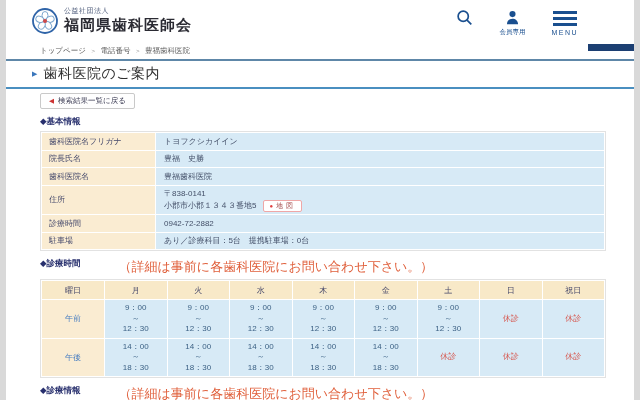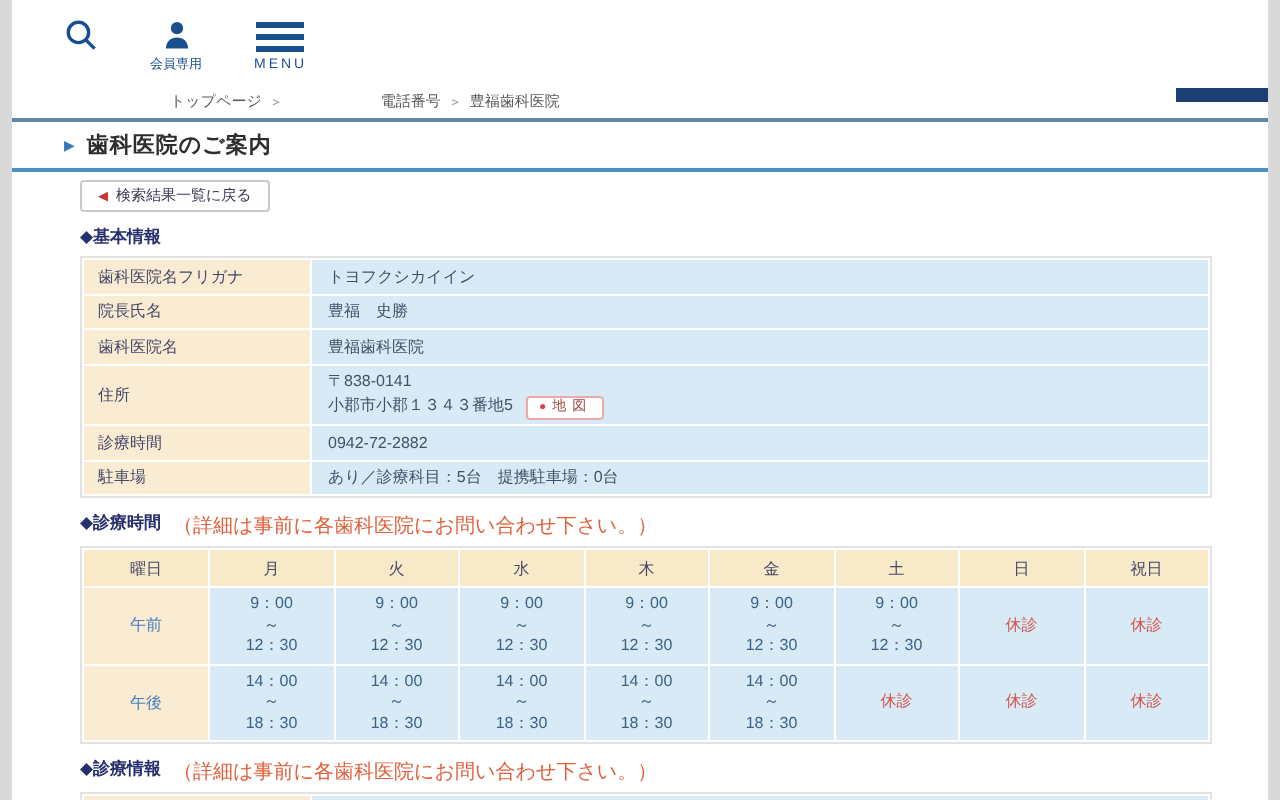--- a/index.html
+++ b/index.html
@@ -18,53 +18,72 @@
   .h-act svg { width:17px; height:17px; display:block; }
   .h-label { font-size:6.5px; color:#1a4f8f; }
   .menu-bars { display:flex; flex-direction:column; gap:3.5px; width:24px; padding-top:2px; }
   .menu-bars i { display:block; height:2.5px; background:#1a4f8f; }
   .menu-label { font-size:7px; color:#1a4f8f; letter-spacing:1.5px; margin-top:1px; }
   .accent-bar { position:absolute; top:44px; right:0; width:46px; height:7px; background:#1c3f72; }
 
   
   .breadcrumb { padding:4px 0 3px 34px; font-size:7.5px; color:#5a5a5a; }
   .bc-sep { margin:0 4px; color:#888; font-size:6.5px; }
-  .bc-item.link { cursor:pointer;margin-left:45px; }
+  .bc-item.link { cursor:pointer; }
 
   
   .title-bar { border-top:2px solid #5e87a8; border-bottom:2px solid #4a8fc0; padding:4px 0 4px 26px; display:flex; align-items:center; gap:6px; background:#fff; }
   .title-tri { color:#3b77bc; font-size:7px; }
-  .page-title { font-size:11px; font-weight:bold; color:#2e2e2e; letter-spacing:.5px; }
+  .page-title { font-size:14px; font-weight:normal; color:#2e2e2e; letter-spacing:.5px; }
 
   main { padding:0 28px 0 34px; }
   .back-row { display:flex; justify-content:flex-start; margin-top:4px; }
   .back-link { display:inline-flex; align-items:center; gap:4px; border:1px solid #c9c9c9; background:#fefefe; border-radius:2px; padding:2px 8px; font-size:7.5px; color:#3a3a52; cursor:pointer; }
   .back-arrow { color:#cc3333; font-size:6.5px; }
 
   .sec-row { margin-top:7px; display:flex; align-items:flex-start; gap:6px; }
   .sec-heading { font-size:8.5px; font-weight:bold; color:#272f6d; }
-  .sec-note { font-size:10px; color:#e0603c; }
+  .sec-note { font-size:13px; color:#e0603c;margin-left:32px; }
 
   table { border-collapse:separate; border-spacing:1px; background:#fff; border:1px solid #e2e2e2; width:100%; margin-top:3px; table-layout:fixed; }
   .info-table th { width:113px; background:#faecd2; font-weight:normal; text-align:left; padding:2.5px 7px; font-size:8px; color:#44486b; vertical-align:middle; }
   .info-table td { background:#d7eaf6; padding:2.5px 8px; font-size:8px; color:#445069; vertical-align:middle; line-height:11.5px; }
   .map-btn { display:inline-flex; align-items:center; gap:3px; border:1px solid #efa7a7; background:#fff; border-radius:2px; padding:0 5px; margin-left:7px; font-size:7px; color:#a04545; letter-spacing:3px; cursor:pointer; line-height:10px; }
   .map-dot { color:#e04040; font-size:6px; letter-spacing:0; }
 
   .hours-table thead th { background:#f8e9c8; color:#46486a; font-weight:normal; padding:3.5px 0; font-size:8px; text-align:center; }
   .hours-table tbody th { background:#faecd2; color:#4a7fc1; font-weight:normal; font-size:8px; text-align:center; vertical-align:middle; }
   .hours-table td { background:#d7eaf6; color:#3d6285; padding:3px 0; line-height:10.5px; font-size:8px; text-align:center; vertical-align:middle; }
   .closed { color:#d6534a;margin-top:24px; }
 </style>
 </head>
 <body>
 
 <div class="page">
 
   <header>
+    <div class="brand">
+      <span class="logo">
+        <svg viewBox="0 0 26 26">
+          <circle cx="13" cy="13" r="12" fill="#fff" stroke="#2f64a8" stroke-width="1.8"></circle>
+          <g fill="#fff" stroke="#7fa8cf" stroke-width="1">
+            <ellipse cx="13" cy="7.5" rx="3" ry="4"></ellipse>
+            <ellipse cx="13" cy="7.5" rx="3" ry="4" transform="rotate(72 13 13)"></ellipse>
+            <ellipse cx="13" cy="7.5" rx="3" ry="4" transform="rotate(144 13 13)"></ellipse>
+            <ellipse cx="13" cy="7.5" rx="3" ry="4" transform="rotate(216 13 13)"></ellipse>
+            <ellipse cx="13" cy="7.5" rx="3" ry="4" transform="rotate(288 13 13)"></ellipse>
+          </g>
+          <circle cx="13" cy="13" r="2" fill="#d04a4a"></circle>
+        </svg>
+      </span>
+      <span class="brand-text">
+        <div class="org-type">公益社団法人</div>
+        <div class="org-name">福岡県歯科医師会</div>
+      </span>
+    </div>
     <div class="header-actions">
       <div class="h-act">
         <svg viewBox="0 0 20 20" fill="none" stroke="#1a4f8f" stroke-width="2">
           <circle cx="8.5" cy="8.5" r="6"></circle>
           <line x1="13" y1="13" x2="18" y2="18"></line>
         </svg>
       </div>
       <div class="h-act">
         <svg viewBox="0 0 20 20" fill="#1a4f8f">
           <circle cx="10" cy="6" r="3.6"></circle>

